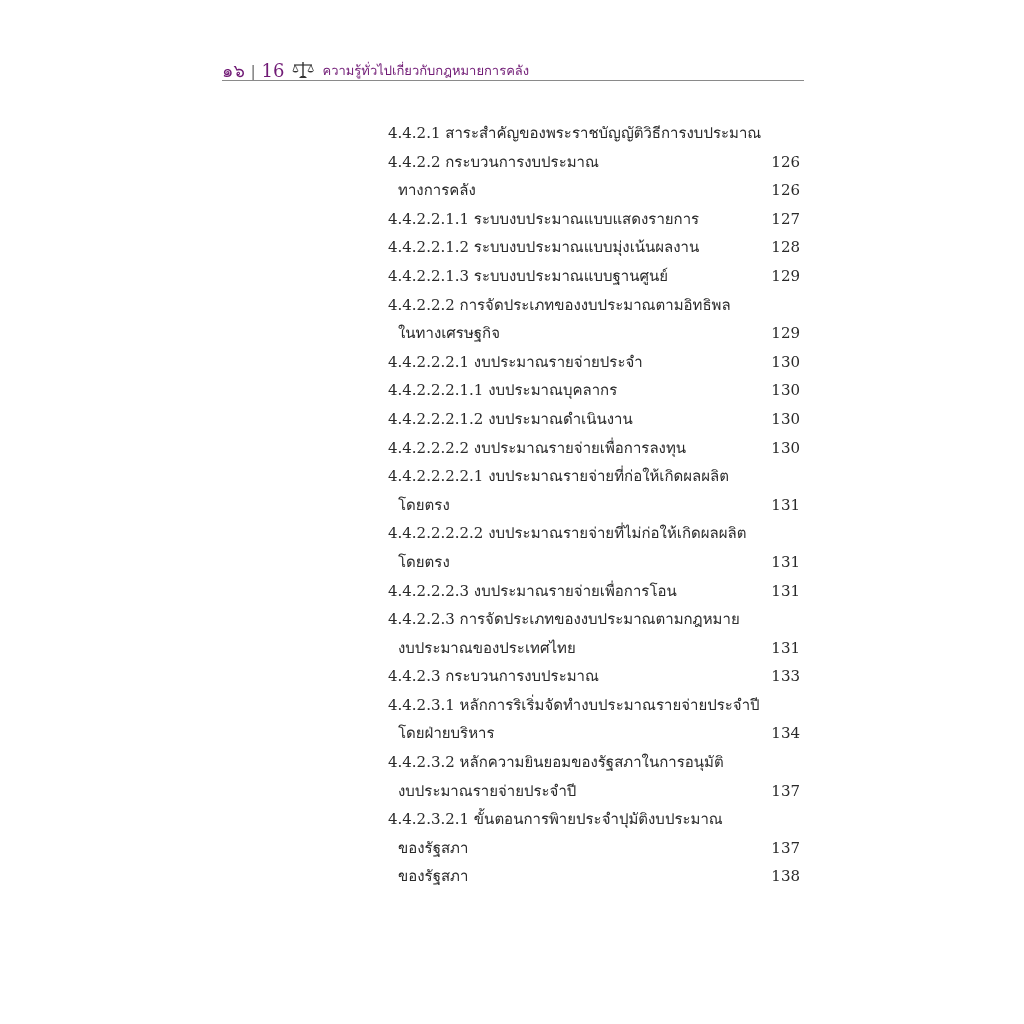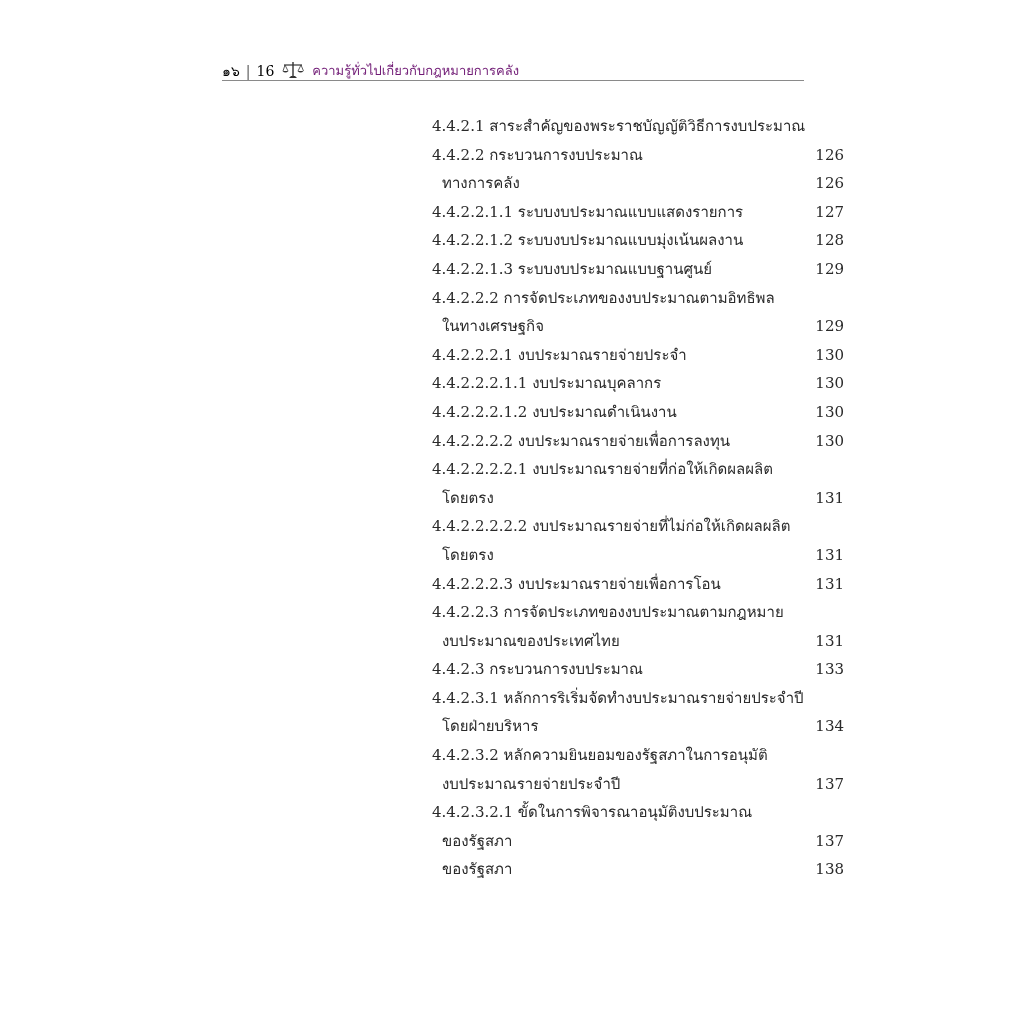--- a/index.html
+++ b/index.html
@@ -1,24 +1,24 @@
 <!DOCTYPE html>
 <html><head>
 <meta charset="utf-8">
 <style>
   html, body { margin: 0; padding: 0; background: #ffffff; }
   body { width: 1024px; height: 1024px; position: relative; overflow: hidden;
          font-family: "DejaVu Serif", "Liberation Serif", serif; color: #2a2a2a; }
   .header { position: absolute; left: 222px; top: 58px; width: 582px; height: 22px;
             border-bottom: 1px solid #8a8a8a; display: flex; align-items: flex-end; }
-  .header .pg { font-size: 14px; line-height: 18px; color: #000000; }
+  .header .pg { font-size: 18px; line-height: 18px; color: #701a75; }
   .header .sep { font-size: 14px; margin: 0 6px; color: #555; line-height: 18px; }
   .header .scale { width: 22px; height: 18px; margin: 0 8px 1px 8px; }
   .header .title { font-size: 13px; line-height: 18px; color: #701a75; }
-  .toc { position: absolute; left: 388px; top: 112px; width: 412px; margin-left: 44px; }
+  .toc { position: absolute; left: 388px; top: 119px; width: 412px; }
   .row { display: flex; justify-content: space-between; align-items: baseline;
          height: 28.6px; font-size: 15px; line-height: 28.6px; white-space: nowrap; }
   .row.cont { padding-left: 10px; }
   .row .num { text-align: right; min-width: 30px; }
 </style>
 </head>
 <body>
 
 <div class="header">
   <span class="pg">๑๖</span>
@@ -129,21 +129,21 @@
     </div>
     <div class="row">
       <span>4.4.2.3.2 หลักความยินยอมของรัฐสภาในการอนุมัติ</span>
       <span class="num"></span>
     </div>
     <div class="row cont">
       <span>งบประมาณรายจ่ายประจำปี</span>
       <span class="num">137</span>
     </div>
     <div class="row">
-      <span>4.4.2.3.2.1 ขั้ดในการพิจารณาอนุมัติงบประมาณ</span>
+      <span>4.4.2.3.2.1 ขั้นตอนการพิายประจำปุมัติงบประมาณ</span>
       <span class="num"></span>
     </div>
     <div class="row cont">
       <span>ของรัฐสภา</span>
       <span class="num">137</span>
     </div>
     <div class="row cont">
       <span>ของรัฐสภา</span>
       <span class="num">138</span>
     </div>

